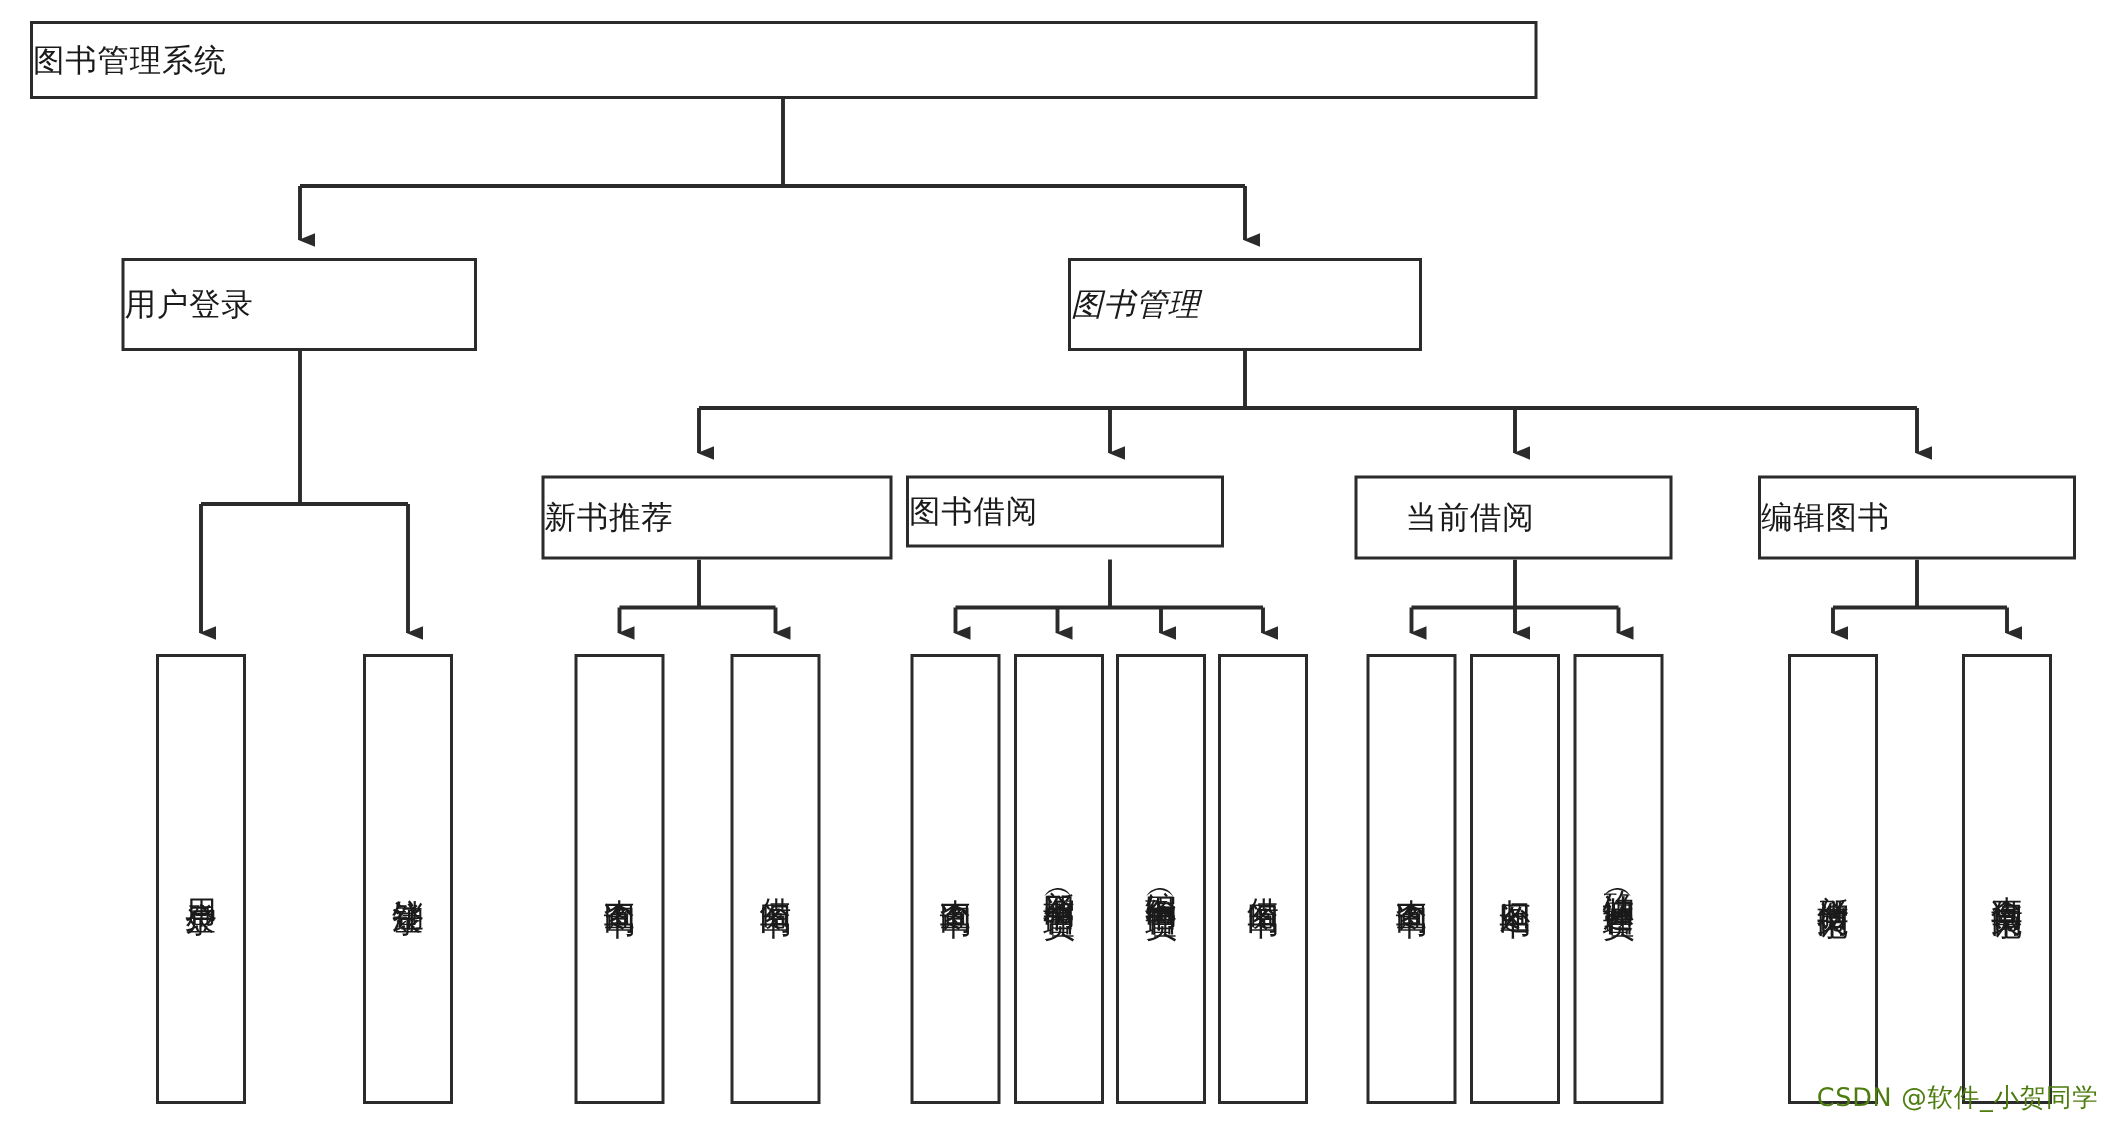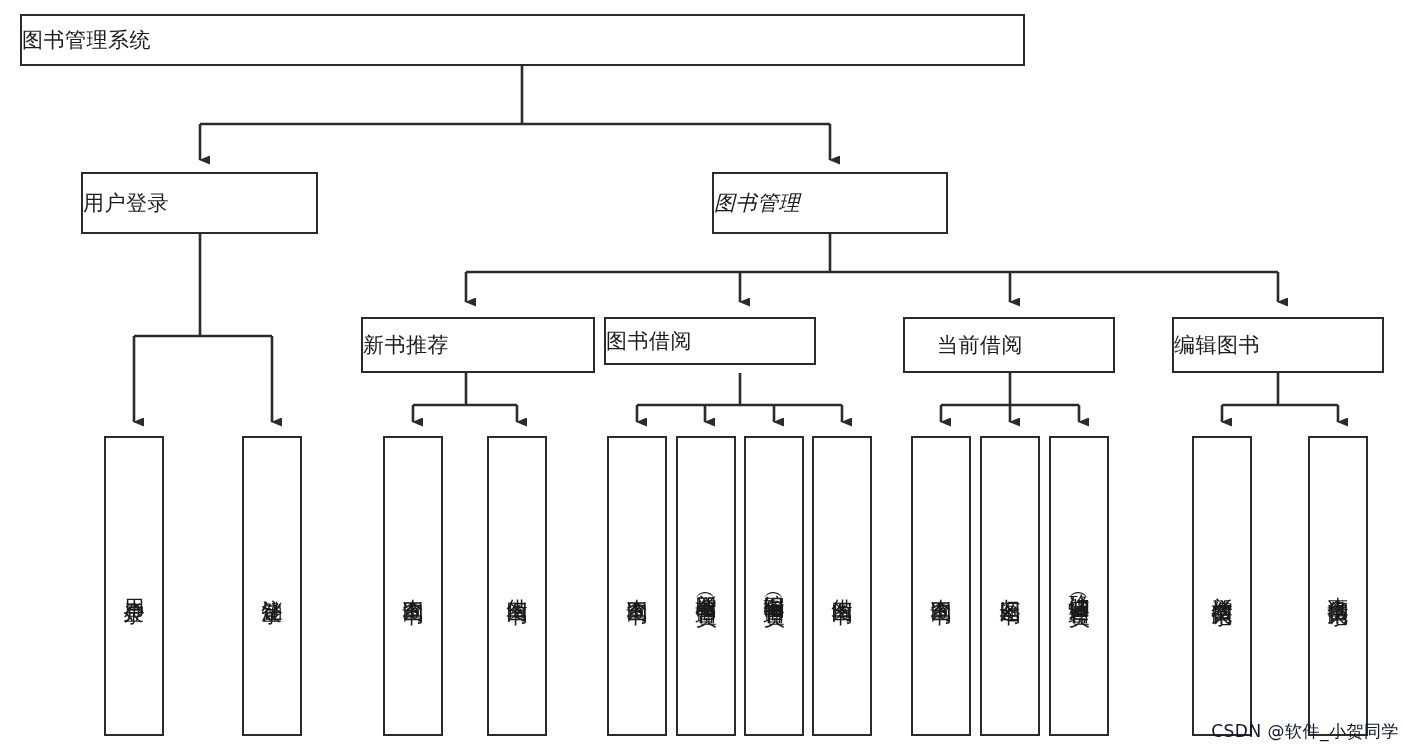--- a/index.html
+++ b/index.html
@@ -54,21 +54,21 @@
     font-size: 21px;
     line-height: 1.15;
     letter-spacing: 2px;
     max-height: 280px;
   }
   .watermark {
     position: absolute;
     right: 6px;
     bottom: 4px;
     font-size: 17px;
-    color: #0f172a;
+    color: #4d7c0f;
     letter-spacing: 0.5px;
     white-space: nowrap;
   }
 </style>
 </head>
 <body>
 
 <div id="canvas">
 
   <svg class="edges" viewBox="0 0 1405 747" xmlns="http://www.w3.org/2000/svg">

